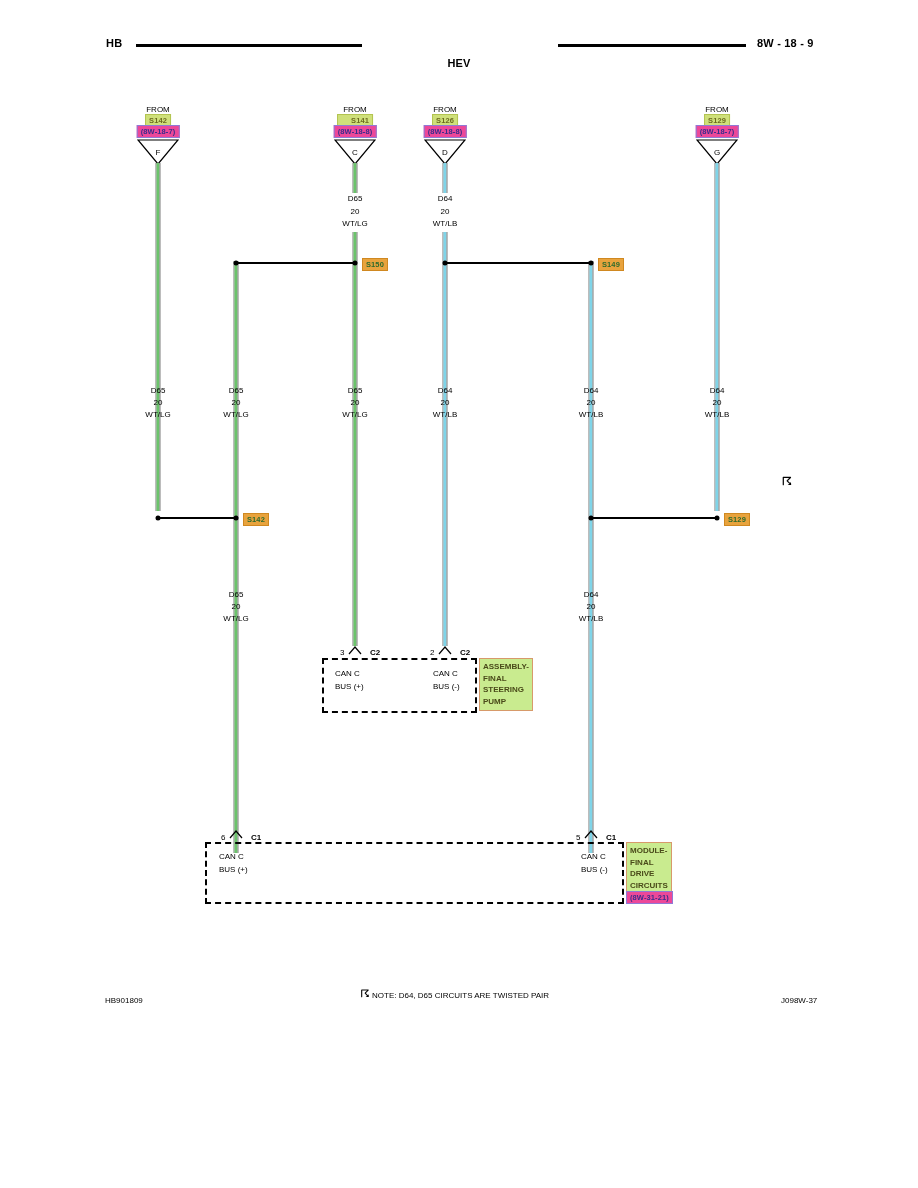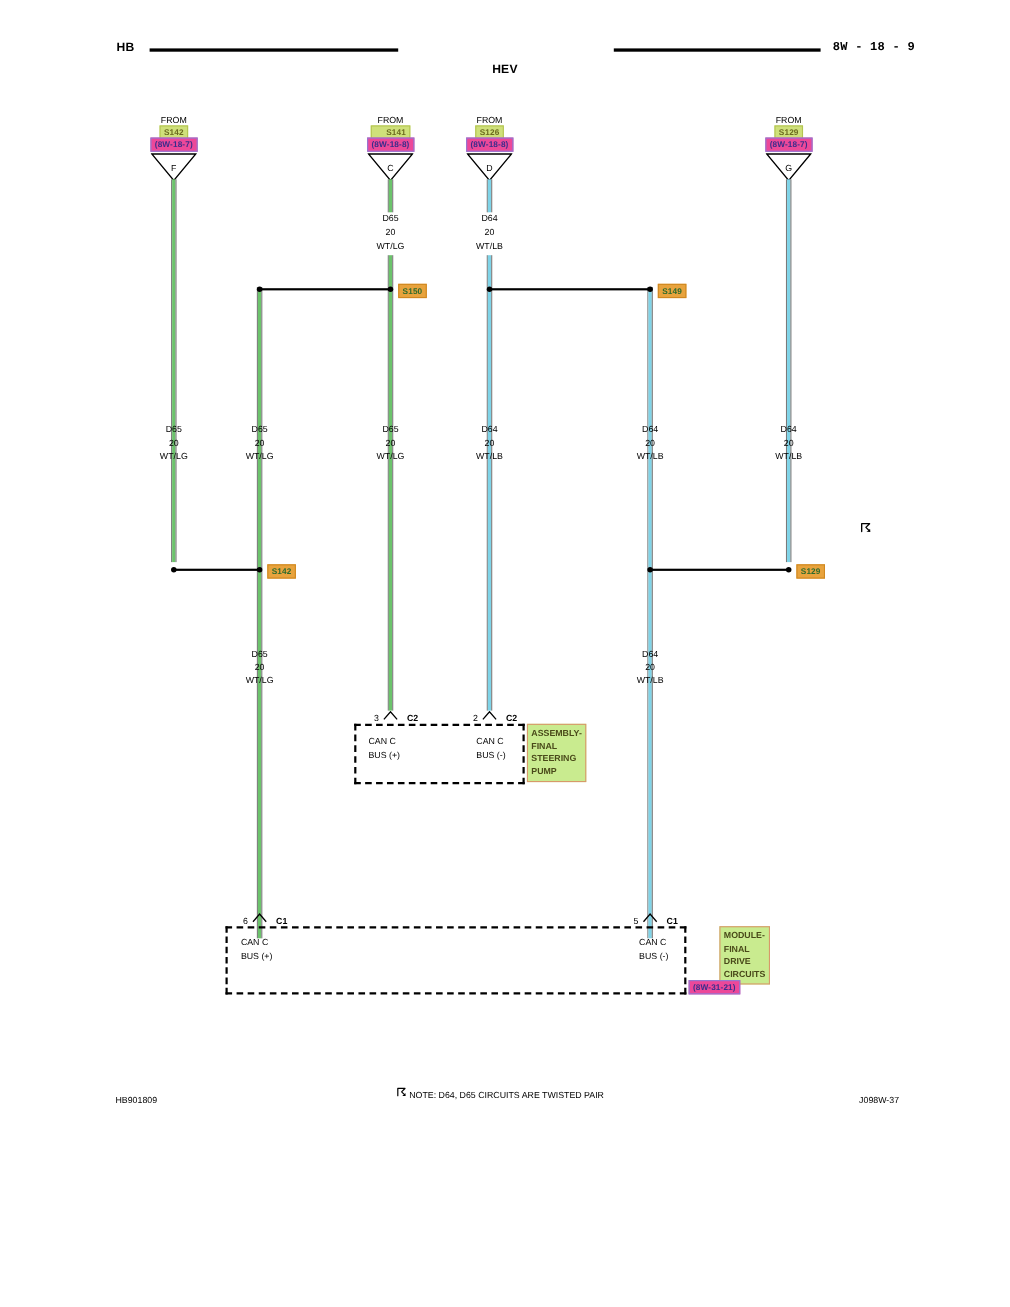--- a/index.html
+++ b/index.html
@@ -24,21 +24,21 @@
   .hdr-text {
     position: absolute;
     font-size: 11px;
     font-weight: bold;
     letter-spacing: .2px;
     white-space: nowrap;
   }
   #hdr-left  { left: 106px; top: 37px; }
   #hdr-title { left: 0; top: 37px; width: 918px; text-align: center; }
   #hdr-sub   { left: 0; top: 57px; width: 918px; text-align: center; }
-  #hdr-right { left: 757px; top: 37px; font-family: Liberation Mono, monospace; }
+  #hdr-right { left: 757px; top: 37px; }
   .hdr-rule {
     position: absolute;
     top: 44px;
     height: 3px;
     background: #000000;
   }
   #hdr-rule-left  { left: 136px; width: 226px; }
   #hdr-rule-right { left: 558px; width: 188px; }
 
   
@@ -355,21 +355,21 @@
   </div>
   <div class="lbl" style="left:576px; top:832px;">5</div>
   <div class="lbl b" style="left:606px; top:832px;">C1</div>
 
   <div class="dashbox" style="left:205px; top:842px; width:419px; height:62px;"></div>
   <div class="lbl" style="left:219px; top:851px;">CAN C</div>
   <div class="lbl" style="left:219px; top:864px;">BUS (+)</div>
   <div class="lbl" style="left:581px; top:851px;">CAN C</div>
   <div class="lbl" style="left:581px; top:864px;">BUS (-)</div>
 
-  <div class="callout" style="left:626px; top:842px;margin-left:28px;">
+  <div class="callout" style="left:626px; top:842px;">
     <div>MODULE-</div>
     <div>FINAL</div>
     <div>DRIVE</div>
     <div>CIRCUITS</div>
   </div>
   <div class="tag tag-ref" style="left:626px; top:891px;">(8W-31-21)</div>
 
   <div class="ftr" style="left:105px; top:996px;">HB901809</div>
   <div class="tp" style="left:365px; top:988px; font-size:10px;">☈</div>
   <div class="ftr" style="left:372px; top:991px;">NOTE:  D64, D65   CIRCUITS ARE TWISTED PAIR</div>

